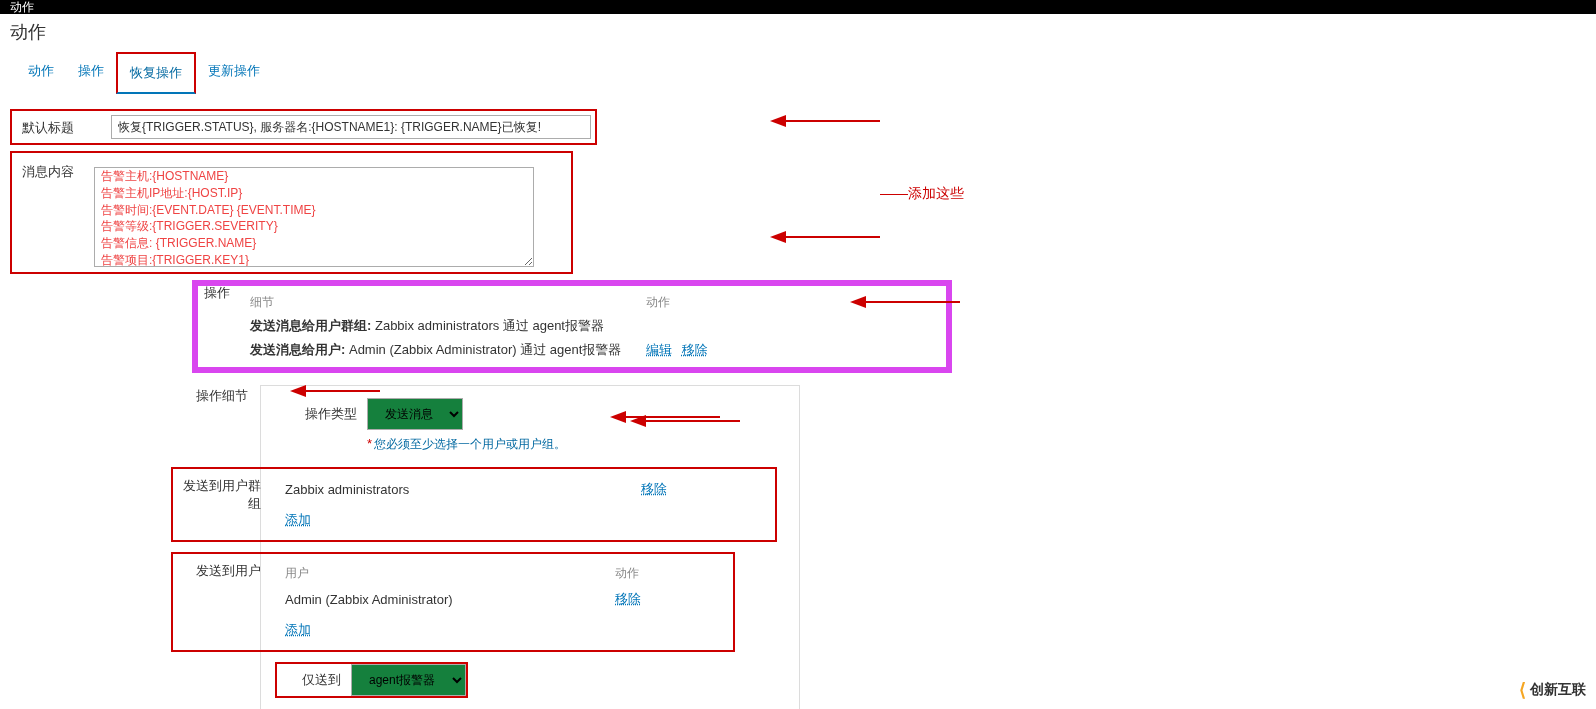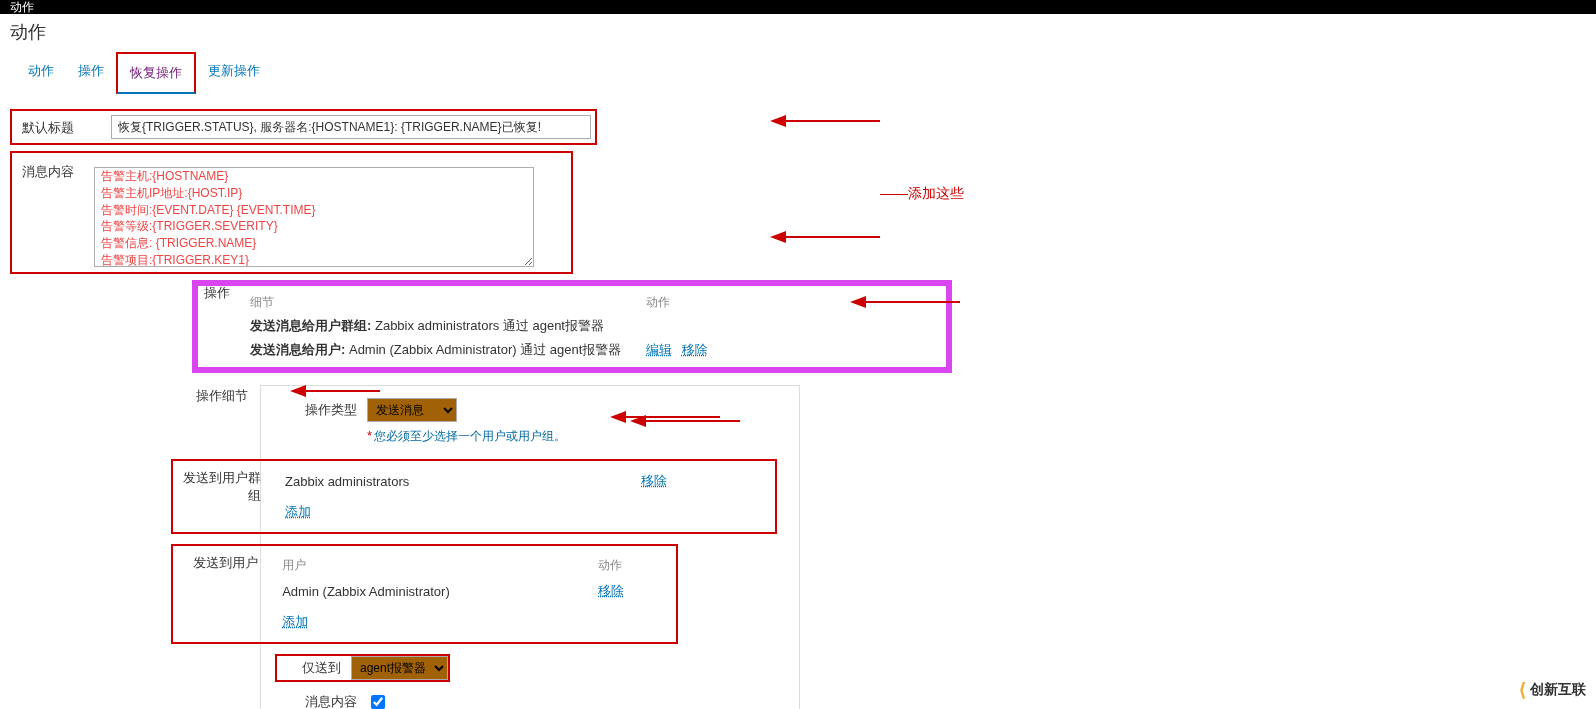--- a/index.html
+++ b/index.html
@@ -36,21 +36,21 @@
   }
   .tab {
     padding: 10px 12px;
     color: #0275b8;
     cursor: pointer;
     font-size: 13px;
   }
   .tab.active {
     border: 2px solid #cc0000;
     border-bottom: 2px solid #0275b8;
-    color: #701a75;
+    color: #0369a1;
   }
   .form-area {
     padding: 14px 0 0 0;
   }
   .row {
     display: flex;
     margin-bottom: 6px;
     position: relative;
   }
   .label {
@@ -111,24 +111,24 @@
   .bold { font-weight: bold; }
   .detail-box {
     border: 1px solid #dcdcdc;
     width: 540px;
     padding: 12px 14px 10px 14px;
   }
   .inner-row { display:flex; margin-bottom: 10px; align-items:center;}
   .inner-label { width: 92px; text-align:right; padding-right:10px; font-size:13px;}
   .select {
     border: 1px solid #acacac;
-    height: 24px;
-    padding: 2px 4px;
-    font-size: 12px;
-    background:#a16207;
+    height: 32px;
+    padding: 2px 13px;
+    font-size: 12px;
+    background:#15803d;
     min-width: 90px;
   }
   .hint-grey { color: #0369a1; font-size: 12px; }
   .sub-table {
     width: 430px;
     font-size: 13px;
   }
   .sub-table th {
     text-align: left;
     font-weight: normal;
@@ -286,21 +286,21 @@
                     </tr>
               </tbody>
                 </table>
             </div>
             <div class="annot" style="left:620px; top:30px;">
               <span class="arrow"></span>
             </div>
           </div>
 
           <div class="inner-row" style="align-items:flex-start; margin-top:6px;">
-            <div class="redbox4" style="display:flex; padding:6px; width:507px;">
+            <div class="redbox4" style="display:flex; padding:6px; width:564px;">
               <div class="inner-label" style="padding-top:2px;">发送到用户</div>
               <table class="sub-table" style="width:404px;">
                 <tbody>
                     <tr>
                   <th>用户</th>
                   <th class="act-col">动作</th>
                 </tr>
                 <tr>
                   <td>Admin (Zabbix Administrator)</td>
                   <td class="act-col"><span class="link">移除</span></td>

